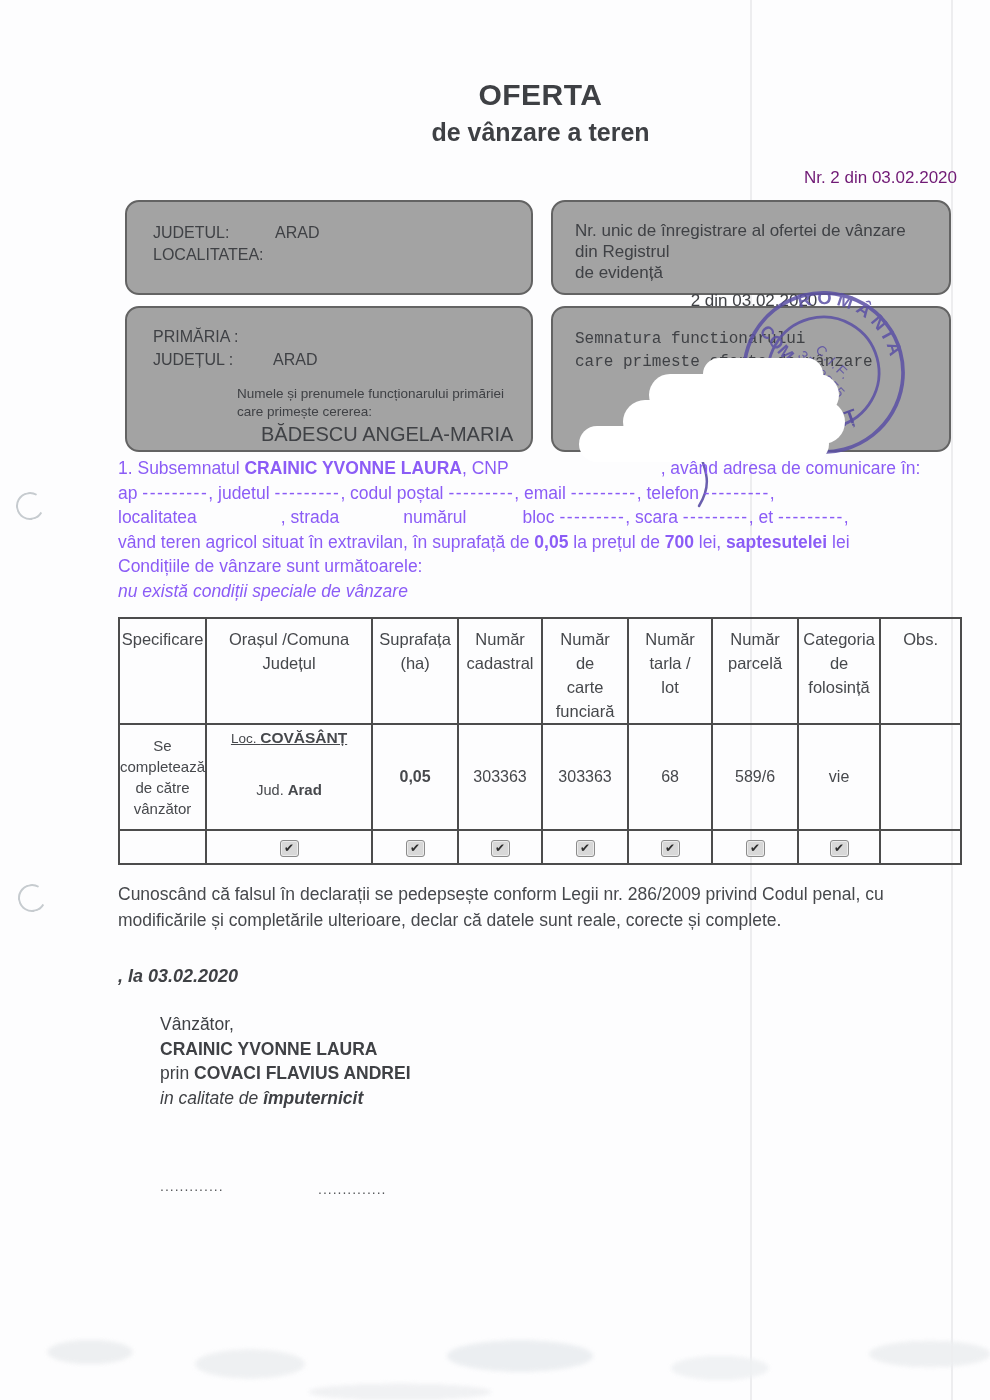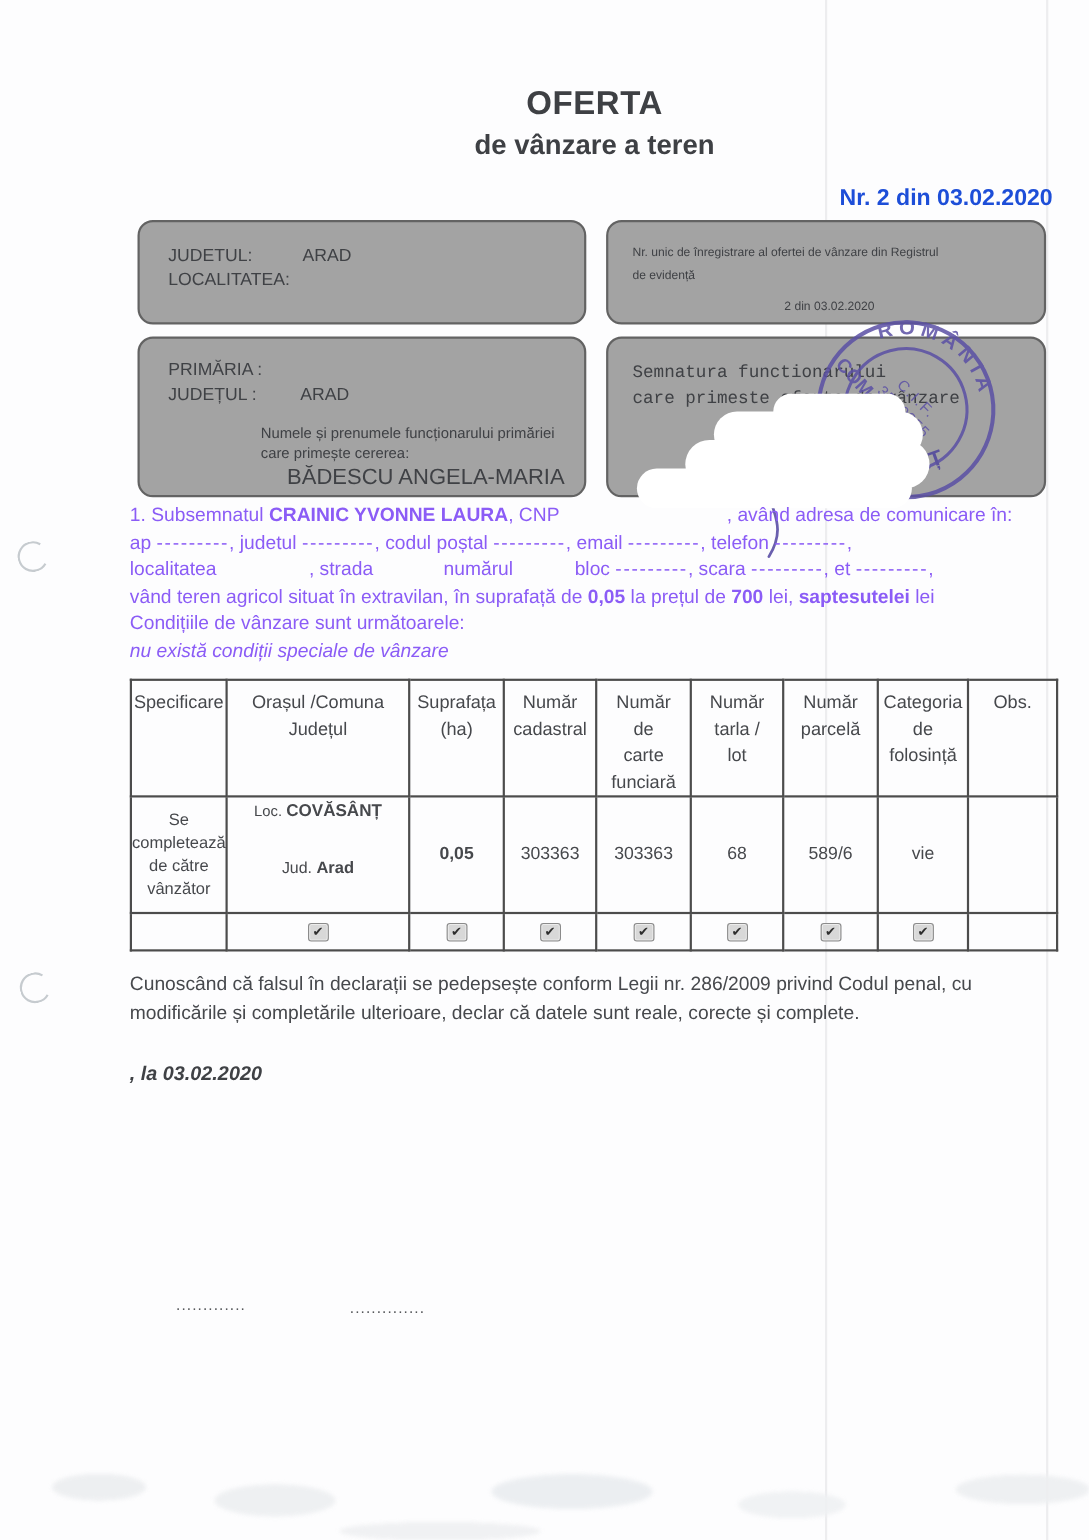--- a/index.html
+++ b/index.html
@@ -14,28 +14,28 @@
       radial-gradient(70px 20px at 90px 18px,#eceef0 60%,transparent 62%),
       radial-gradient(90px 24px at 250px 30px,#edeff1 60%,transparent 62%),
       radial-gradient(120px 26px at 520px 22px,#eaedf0 60%,transparent 62%),
       radial-gradient(80px 20px at 720px 34px,#eff1f3 60%,transparent 62%),
       radial-gradient(100px 22px at 930px 20px,#edeff1 60%,transparent 62%),
       radial-gradient(150px 14px at 400px 58px,#eff0f2 60%,transparent 62%);}
   
   .hdr{position:absolute;left:118px;top:78px;width:845px;text-align:center;z-index:1;}
   .hdr .t1{font-size:30px;font-weight:700;letter-spacing:.5px;color:#3e4044;margin:0;}
   .hdr .t2{font-size:25px;font-weight:700;color:#3e4044;margin:6px 0 0 0;}
-  .nr-line{position:absolute;right:33px;top:168px;font-size:21px;color:#1d4ed8;z-index:1;font-weight:bold;}
+  .nr-line{position:absolute;right:33px;top:168px;font-size:17px;color:#701a75;z-index:1;}
   
   .box{position:absolute;background:#a3a3a3;border:2px solid #636363;border-radius:14px;z-index:1;
        color:#3f4145;}
   .box-judet{left:125px;top:200px;width:408px;height:95px;padding:20px 0 0 26px;box-sizing:border-box;}
   .box-judet .row{display:flex;font-size:16px;line-height:22px;}
   .box-judet .lbl{width:122px;}
-  .box-registru{left:551px;top:200px;width:400px;height:95px;padding:18px 16px 0 22px;box-sizing:border-box;font-size:11px;line-height:21px;}
+  .box-registru{left:551px;top:200px;width:400px;height:95px;padding:18px 16px 0 22px;box-sizing:border-box;font-size:17px;line-height:21px;}
   .box-registru .val{text-align:center;margin-top:7px;}
   .box-primaria{left:125px;top:306px;width:408px;height:146px;padding:17px 0 0 26px;box-sizing:border-box;font-size:16px;line-height:23px;}
   .box-primaria .row{display:flex;}
   .box-primaria .lbl{width:120px;}
   .box-primaria .note{margin:14px 0 0 84px;font-size:13.5px;line-height:18px;}
   .box-primaria .oname{margin:2px 0 0 108px;font-size:20px;}
   .box-semnatura{left:551px;top:306px;width:400px;height:146px;padding:20px 0 0 22px;box-sizing:border-box;
                  font-size:16px;line-height:23px;overflow:visible;}
   .box-semnatura .cap{position:relative;z-index:1;font-family:Liberation Mono, monospace;}
   .stamp-svg{position:absolute;left:178px;top:-28px;width:185px;height:185px;z-index:2;opacity:.85;}
@@ -57,21 +57,21 @@
   .g3{width:56px;}
   .dash{letter-spacing:1.5px;}
   
   table.main{position:absolute;left:118px;top:617px;border-collapse:collapse;z-index:1;table-layout:fixed;
              color:#46484c;}
   table.main th,table.main td{border:2px solid #4c4c4c;padding:0;}
   table.main th{font-weight:400;font-size:16.5px;line-height:24px;vertical-align:top;padding-top:8px;
                 text-align:center;white-space:pre-line;height:90px;}
   td.rowlabel{font-size:15px;line-height:21px;text-align:center;white-space:pre-line;}
   td.loccell{text-align:center;}
-  .loc-top{margin-top:-26px;}
+  .loc-top{margin-top:-26px;text-decoration:underline;}
   .loc-bot{margin-top:34px;}
   .sm{font-size:13.5px;}
   .md{font-size:14.5px;}
   td.val{text-align:center;font-size:16px;}
   tr.body-row{height:106px;}
   tr.check-row{height:34px;}
   tr.check-row td{text-align:center;}
   .chk{display:inline-block;width:17px;height:15px;background:#d8d8d8;border:1px solid #8b8b8b;
        border-radius:3px;font-size:12px;line-height:15px;color:#2e2e2e;box-shadow:inset 0 0 0 1px #ececec;}
   
@@ -240,17 +240,27 @@
       <td><span class="chk">✔</span></td>
       <td></td>
     </tr>
   </tbody>
     </table>
 
   <div class="legal">Cunoscând că falsul în declarații se pedepsește conform Legii nr. 286/2009 privind Codul penal, cu modificările și completările ulterioare, declar că datele sunt reale, corecte și complete.</div>
 
   <div class="dateline">, la 03.02.2020</div>
 
+  <div class="sig">
+    <div>Vânzător,</div>
+    <div class="b">CRAINIC YVONNE LAURA</div>
+    <div>
+      <span>prin </span><span class="b">COVACI FLAVIUS ANDREI</span>
+    </div>
+    <div class="it">
+      <span>in calitate de </span><span class="b">împuternicit</span>
+    </div>
+  </div>
 
   <span class="dots1">.............</span>
   <span class="dots2">..............</span>
 
 </div>
 
 </body></html>

